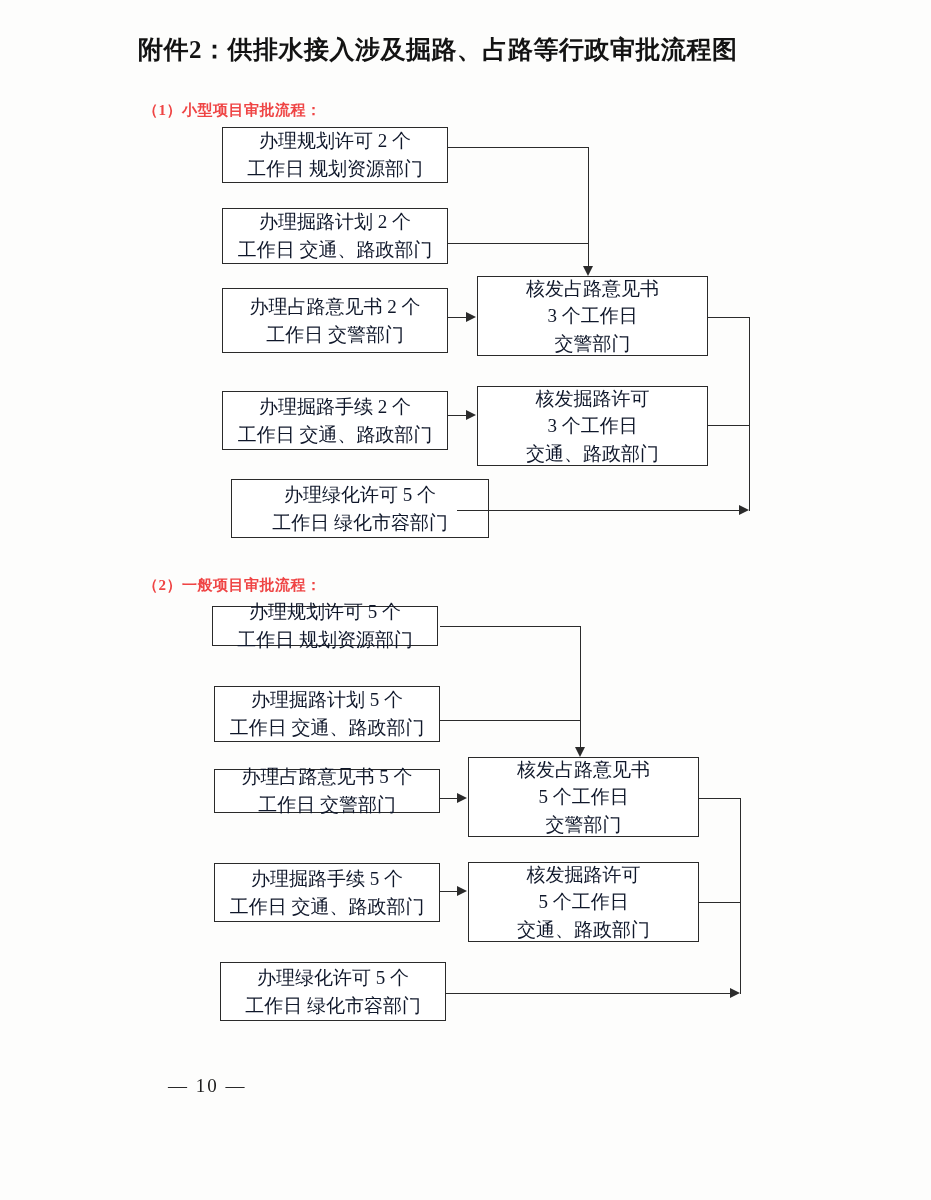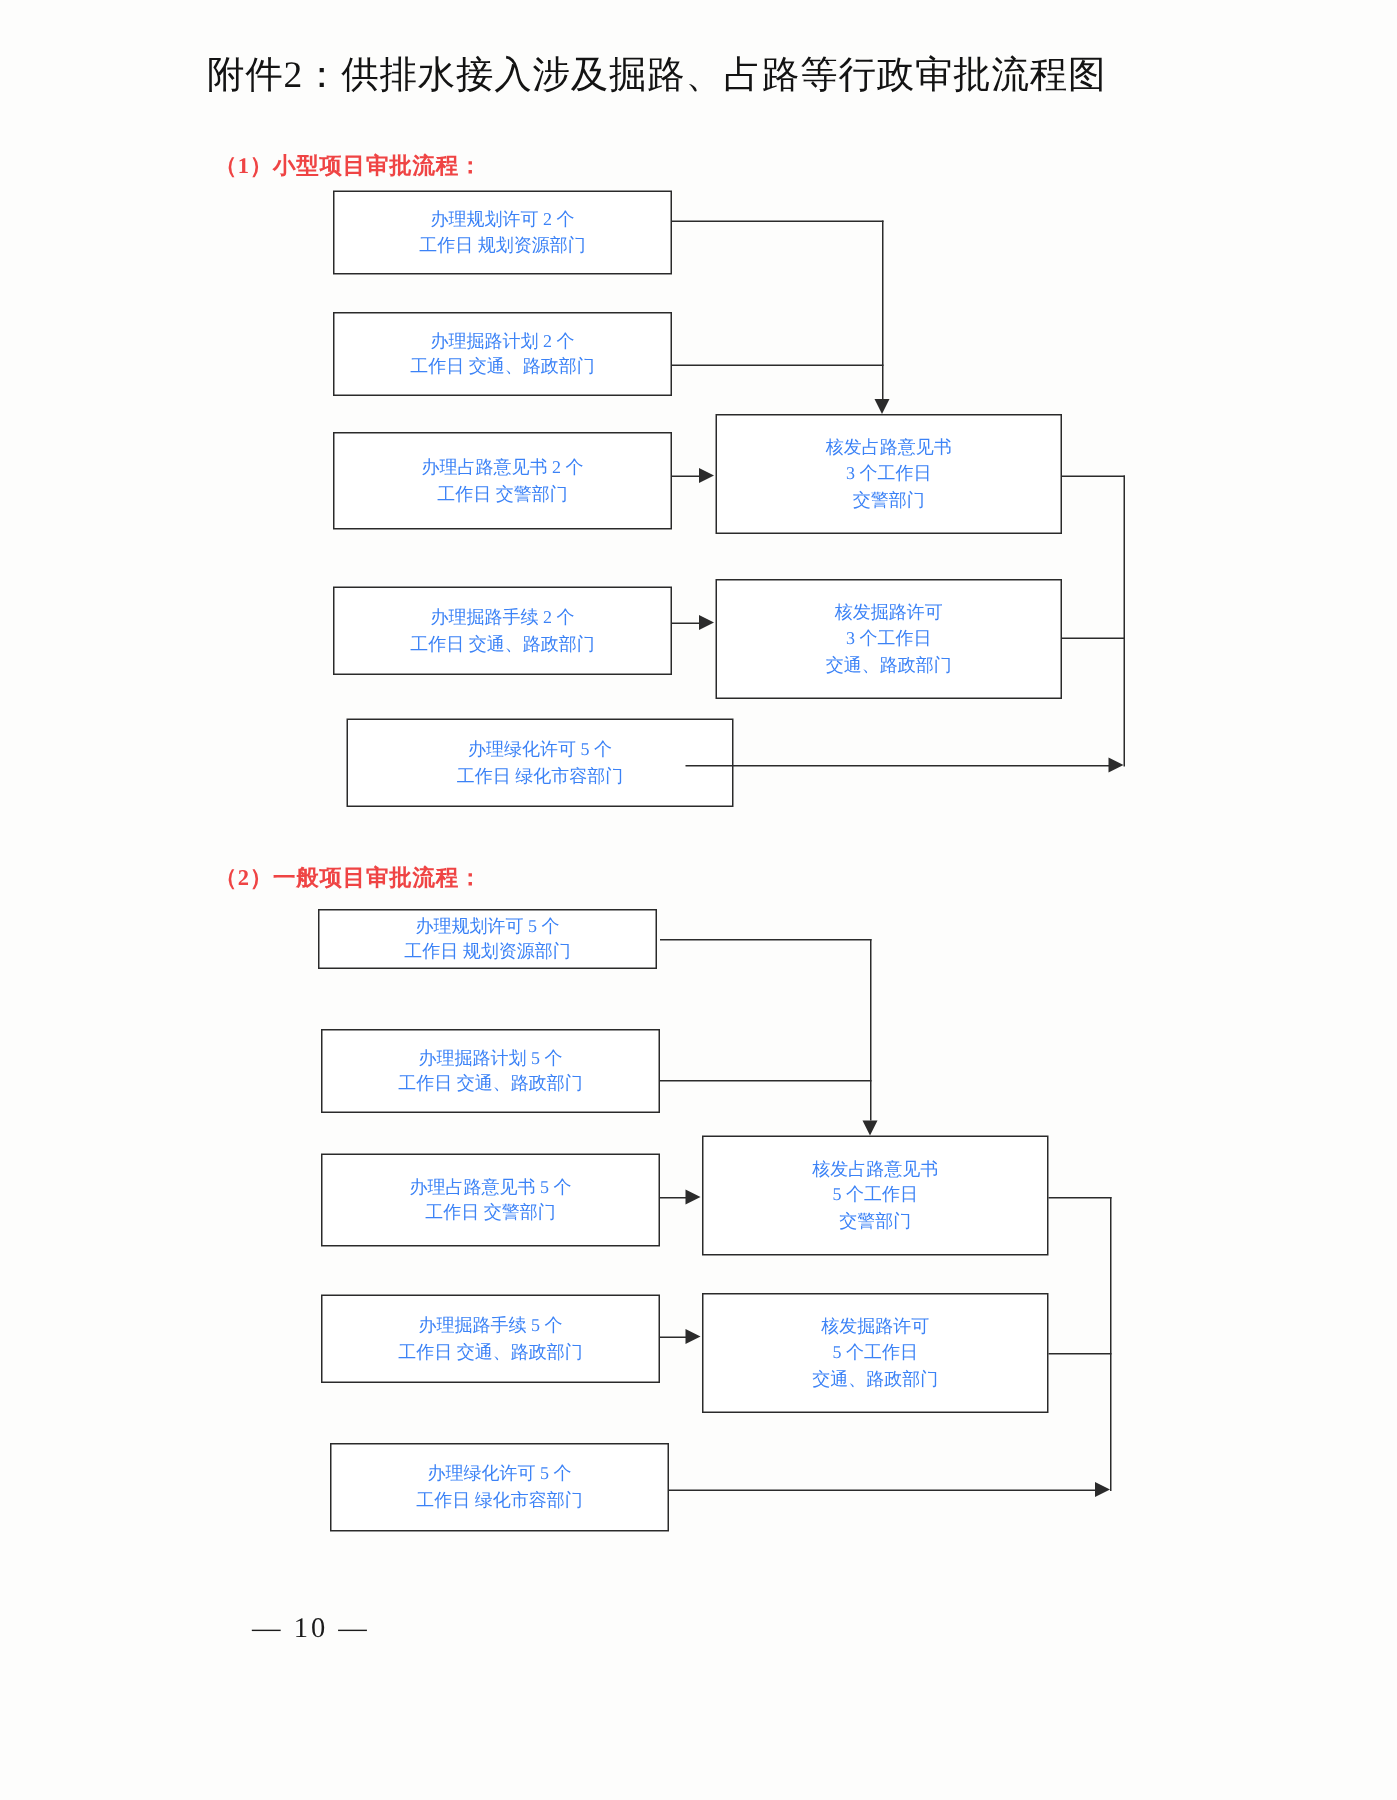--- a/index.html
+++ b/index.html
@@ -18,21 +18,21 @@
     background: #fdfdfc;
     overflow: hidden;
   }
 
   
   .doc-title {
     position: absolute;
     left: 138px;
     top: 33px;
     font-size: 25px;
-    font-weight: normal;
+    font-weight: bold;
     letter-spacing: 0.5px;
     white-space: nowrap;
     color: #131313;
   }
   .section-title {
     position: absolute;
     font-size: 15px;
     font-weight: bold;
     white-space: nowrap;
     color: #ef4444;
@@ -46,23 +46,23 @@
   .flow-box {
     position: absolute;
     box-sizing: border-box;
     border: 1.6px solid #2a2a2a;
     background: #ffffff;
     display: flex;
     flex-direction: column;
     align-items: center;
     justify-content: center;
     text-align: center;
-    font-size: 12px;
+    font-size: 19px;
     line-height: 1.45;
-    color: #3b82f6;
+    color: #0f172a;
     padding: 2px 6px;
   }
   .flow-box .ln { display: block; white-space: nowrap; }
 
   
   .hline {
     position: absolute;
     height: 0;
     border-top: 1.5px solid #2b2b2b;
   }
@@ -168,21 +168,21 @@
   <div class="flow-box" style="left:212px; top:606px; width:226px; height:40px;">
     <span class="ln">办理规划许可 5 个</span>
     <span class="ln">工作日  规划资源部门</span>
   </div>
 
   <div class="flow-box" style="left:214px; top:686px; width:226px; height:56px;">
     <span class="ln">办理掘路计划 5 个</span>
     <span class="ln">工作日  交通、路政部门</span>
   </div>
 
-  <div class="flow-box" style="left:214px; top:769px; width:226px; height:62px;">
+  <div class="flow-box" style="left:214px; top:769px; width:226px; height:44px;">
     <span class="ln">办理占路意见书 5 个</span>
     <span class="ln">工作日  交警部门</span>
   </div>
 
   <div class="flow-box" style="left:214px; top:863px; width:226px; height:59px;">
     <span class="ln">办理掘路手续 5 个</span>
     <span class="ln">工作日  交通、路政部门</span>
   </div>
 
   <div class="flow-box" style="left:220px; top:962px; width:226px; height:59px;">

